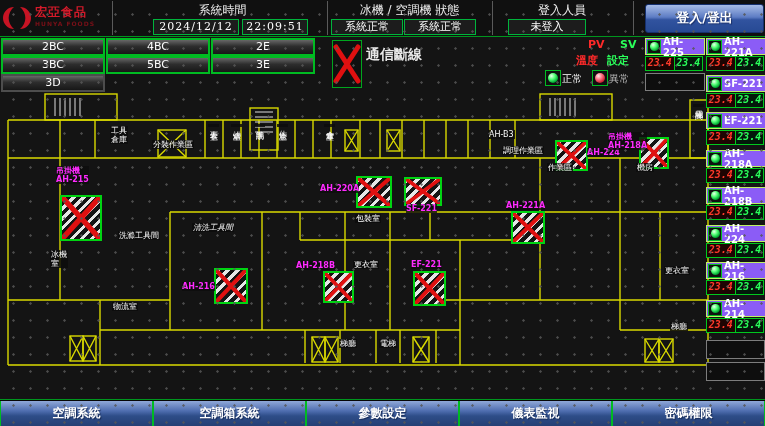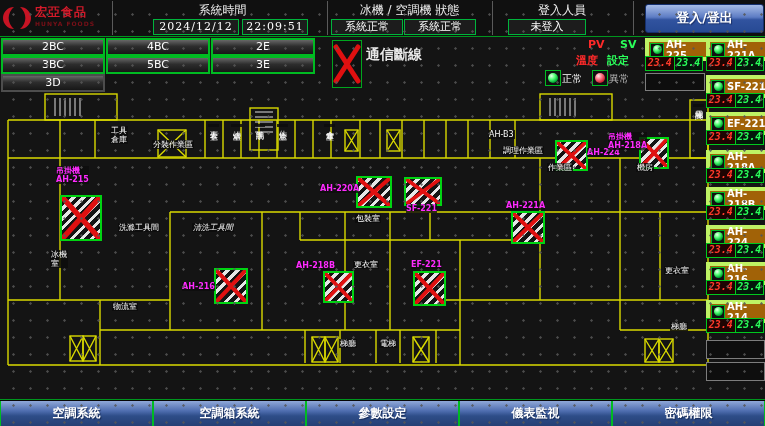--- a/index.html
+++ b/index.html
@@ -44,21 +44,21 @@
   .plan{position:absolute;left:0;top:90px;width:710px;height:312px;}
   .room{position:absolute;color:#fff;font-size:8px;line-height:9px;background:rgba(12,12,12,.85);
         padding:0 1px;white-space:pre-line;z-index:6;}
   .room.v{writing-mode:vertical-rl;letter-spacing:1px;}
   .ahu{position:absolute;border:2px solid #00d412;z-index:5;cursor:pointer;
        background:repeating-linear-gradient(135deg,#e6e6e6 0 3px,#141414 3px 7px);}
   .ahu svg{position:absolute;inset:0;width:100%;height:100%;}
   .ahu-label{position:absolute;color:#ff2bff;font-weight:bold;font-size:8px;line-height:9px;
        white-space:pre-line;background:rgba(12,12,12,.8);z-index:7;}
   
-  .unit-name{position:absolute;height:15px;border:4px solid #bef264;background:#a16207;display:flex;
+  .unit-name{position:absolute;height:15px;border:1px solid #bef264;background:#8b5cf6;display:flex;
        align-items:center;gap:2px;padding:0 1px;font-size:10px;font-weight:bold;color:#fff;cursor:pointer;z-index:8;}
   .unit-lamp{width:12px;height:12px;border:1px solid #00bb22;background:#101010;flex:0 0 auto;
        display:flex;align-items:center;justify-content:center;}
   .unit-lamp i{display:block;width:9px;height:9px;border-radius:50%;
        background:radial-gradient(circle at 35% 30%,#eaffea,#55ff77 35%,#00aa33 70%,#004411);}
   .vals{position:absolute;height:13px;border:1px solid #00c81e;display:flex;z-index:8;background:#050505;}
   .val{flex:1;font-family:"DejaVu Sans Mono",monospace;font-style:italic;font-weight:bold;
        font-size:10px;line-height:12px;text-align:center;}
   .val.pv{color:#ff3a2a;background:#1d0402;border-right:1px solid #00c81e;}
   .val.sv{color:#2aff5a;background:#02180a;}
@@ -210,21 +210,21 @@
         <svg viewBox="0 0 30 30" preserveAspectRatio="none">
           <path d="M1,1 L29,29 M29,1 L1,29" stroke="#e01010" stroke-width="4" stroke-linecap="round" fill="none"></path>
         </svg>
       </div><div class="ahu-label" style="left: 587px; top: 58px;">AH-224</div><div class="ahu" style="left: 639px; top: 47px; width: 26px; height: 28px;">
         <svg viewBox="0 0 30 30" preserveAspectRatio="none">
           <path d="M1,1 L29,29 M29,1 L1,29" stroke="#e01010" stroke-width="4" stroke-linecap="round" fill="none"></path>
         </svg>
       </div><div class="ahu-label" style="left: 608px; top: 42px;">吊掛機
 AH-218A</div><div class="room" style="left: 110px; top: 36px;">工具
 倉庫</div><div class="room" style="left: 152px; top: 50px;">分裝作業區</div><div class="room v" style="left: 208px; top: 34px;">更衣室</div><div class="room v" style="left: 231px; top: 34px;">烘焙室</div><div class="room v" style="left: 254px; top: 34px;">洗手間</div><div class="room v" style="left: 277px; top: 34px;">休息室</div><div class="room v" style="left: 324px; top: 34px;">倉庫室</div><div class="room v" style="left: 693px; top: 14px;">電梯間</div><div class="room" style="left: 488px; top: 40px;">AH-B3</div><div class="room" style="left: 502px; top: 56px;">調理作業區</div><div class="room" style="left: 547px; top: 73px;">作業區</div><div class="room" style="left: 636px; top: 73px;">機房</div><div class="room" style="left: 355px; top: 124px;">包裝室</div><div class="room" style="left: 353px; top: 170px;">更衣室</div><div class="room" style="left: 664px; top: 176px;">更衣室</div><div class="room" style="left: 50px; top: 160px;">冰機
-室</div><div class="room" style="left: 118px; top: 133px; text-align: right;">洗滌工具間</div><div class="room" style="left: 192px; top: 133px; font-style: italic;">清洗工具間</div><div class="room" style="left: 112px; top: 212px;">物流室</div><div class="room" style="left: 339px; top: 249px;">梯廳</div><div class="room" style="left: 379px; top: 249px;">電梯</div><div class="room" style="left: 670px; top: 232px;">梯廳</div></div>
+室</div><div class="room" style="left: 118px; top: 141px; text-align: right;">洗滌工具間</div><div class="room" style="left: 192px; top: 133px; font-style: italic;">清洗工具間</div><div class="room" style="left: 112px; top: 212px;">物流室</div><div class="room" style="left: 339px; top: 249px;">梯廳</div><div class="room" style="left: 379px; top: 249px;">電梯</div><div class="room" style="left: 670px; top: 232px;">梯廳</div></div>
 
   <div class="footer">
       <div class="tab">空調系統</div>
       <div class="tab">空調箱系統</div>
       <div class="tab">參數設定</div>
       <div class="tab">儀表監視</div>
       <div class="tab">密碼權限</div>
     </div>
 
   <div class="dots"></div>

